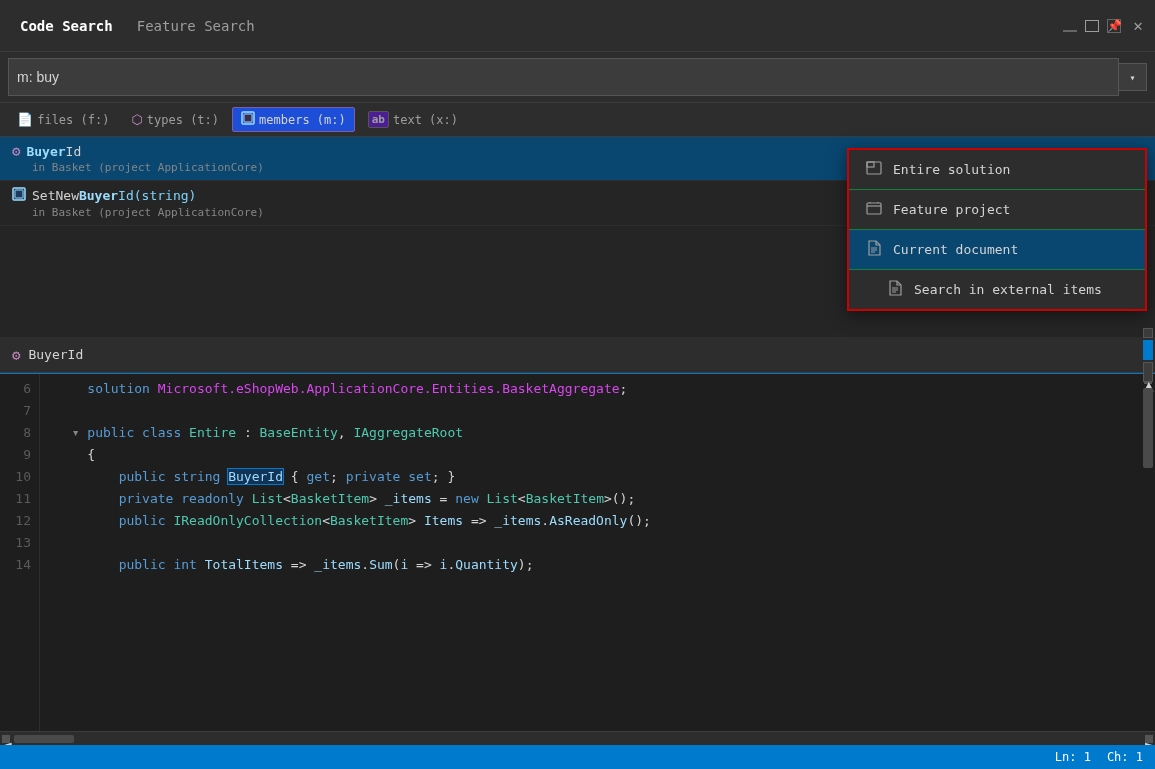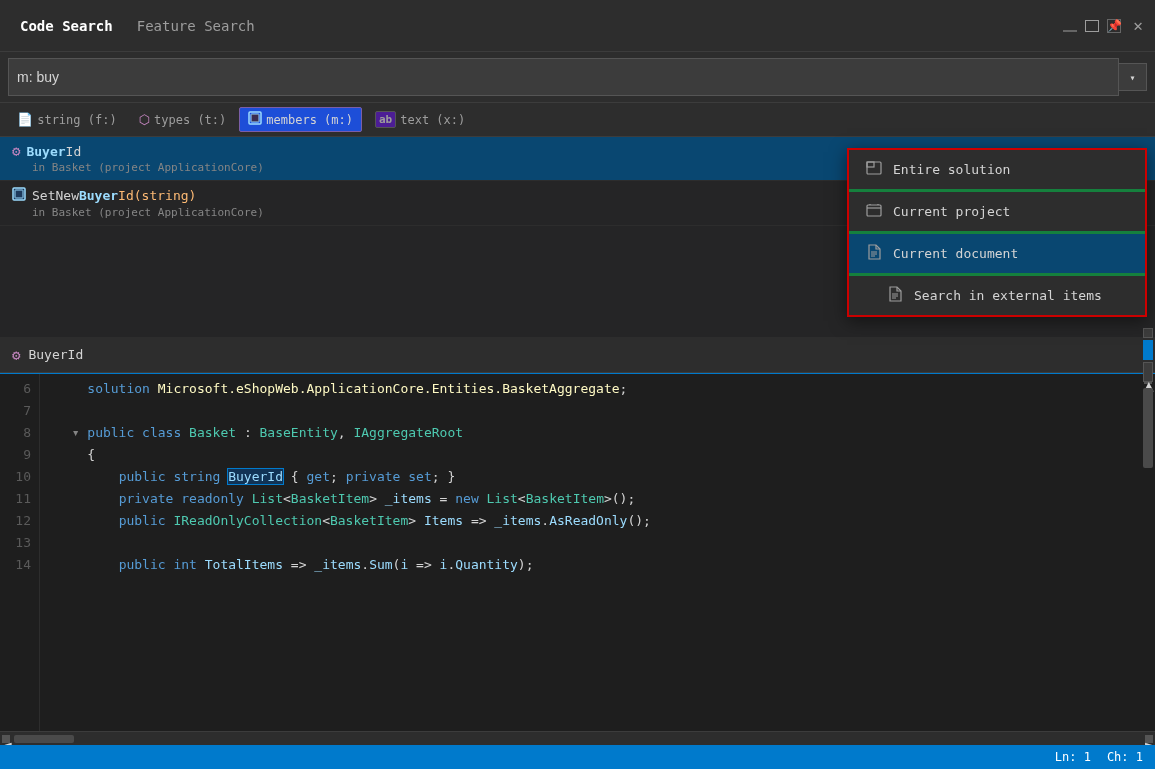--- a/index.html
+++ b/index.html
@@ -157,21 +157,21 @@
       box-shadow: 0 4px 16px rgba(0,0,0,0.5);
     }
     .scope-item {
       display: flex;
       align-items: center;
       gap: 10px;
       padding: 10px 16px;
       font-size: 13px;
       color: #d4d4d4;
       cursor: pointer;
-      border-bottom: 3px solid #15803d;
+      border-bottom: 1px solid #15803d;
     }
     .scope-item:last-child { border-bottom: none; padding-left: 37px; }
     .scope-item:hover, .scope-item.active {
       background: #094771;
     }
     .scope-item.active {
       background: #094771;
     }
     .scope-icon {
       font-size: 14px;
@@ -214,21 +214,21 @@
       font-family: Consolas, monospace;
       line-height: 22px;
       overflow: hidden;
     }
     .code-line {
       white-space: pre;
     }
     .kw { color: #569cd6; }
     .type { color: #4ec9b0; }
     .ident { color: #9cdcfe; }
-    .ns { color: #fef9c3; }
+    .ns { color: #d946ef; }
     .highlight-box {
       background: #113355;
       outline: 1px solid #007acc;
     }
     .punct { color: #d4d4d4; }
 
     
     .scrollbar-track {
       width: 14px;
       background: #1e1e1e;
@@ -281,21 +281,21 @@
 <div class="search-bar-container">
   <input class="search-input" type="text" style="" value="m: buy">
   <div class="search-dropdown-btn">
     <span>▾</span>
   </div>
 </div>
 
 <div class="filter-tabs">
   <div class="filter-tab">
     <span class="filter-tab-icon" style="color:#d4d4d4;">📄</span>
-    <span>string (f:)</span>
+    <span>files (f:)</span>
   </div>
   <div class="filter-tab">
     <span class="filter-tab-icon" style="color:#c586c0;">⬡</span>
     <span>types (t:)</span>
   </div>
   <div class="filter-tab active">
     <span class="filter-tab-icon" style="color:#9cdcfe;">
       <svg width="14" height="14" viewBox="0 0 14 14" fill="none" xmlns="http://www.w3.org/2000/svg">
         <rect x="1" y="1" width="12" height="12" rx="1" stroke="#9cdcfe" stroke-width="1.5" fill="none"></rect>
         <rect x="3" y="3" width="8" height="8" rx="0.5" fill="#3a2d52" stroke="#9cdcfe" stroke-width="1"></rect>
@@ -324,21 +324,21 @@
 
   <div class="result-item">
     <div class="result-name">
       <span style="color:#9cdcfe;font-size:14px;">
         <svg width="14" height="14" viewBox="0 0 14 14" fill="none" xmlns="http://www.w3.org/2000/svg">
           <rect x="1" y="1" width="12" height="12" rx="1" stroke="#9cdcfe" stroke-width="1.5" fill="#1e3a5c"></rect>
           <rect x="3" y="3" width="8" height="8" rx="0.5" fill="none" stroke="#9cdcfe" stroke-width="1"></rect>
         </svg>
       </span>
       <span>
-        <span style="color:#d4d4d4;">SetNew</span><span style="color:#9cdcfe;font-weight:bold;">Buyer</span><span style="color:#fdba74;margin-top:12px;">Id(string)</span>
+        <span style="color:#d4d4d4;">SetNew</span><span style="color:#9cdcfe;font-weight:bold;">Buyer</span><span style="color:#7dd3fc;margin-top:12px;">Id(string)</span>
       </span>
       <span style="color:#858585;font-size:11px;margin-left:auto;">cs</span>
     </div>
     <div class="result-detail">in Basket (project ApplicationCore)</div>
   </div>
 </div>
 
 <div class="scope-dropdown">
   <div class="scope-item">
     <span class="scope-icon">
@@ -350,21 +350,21 @@
     <span>Entire solution</span>
   </div>
   <div class="scope-item">
     <span class="scope-icon">
       <svg width="16" height="16" viewBox="0 0 16 16" fill="none" xmlns="http://www.w3.org/2000/svg">
         <rect x="1" y="3" width="14" height="11" rx="1" stroke="#9d9d9d" stroke-width="1.2" fill="none"></rect>
         <path d="M1 6h14" stroke="#9d9d9d" stroke-width="1.2"></path>
         <path d="M4 3V2M12 3V2" stroke="#9d9d9d" stroke-width="1.2"></path>
       </svg>
     </span>
-    <span>Current project</span>
+    <span>Feature project</span>
   </div>
   <div class="scope-item active">
     <span class="scope-icon">
       <svg width="16" height="16" viewBox="0 0 16 16" fill="none" xmlns="http://www.w3.org/2000/svg">
         <path d="M3 1h7l4 4v10H3V1z" stroke="#9d9d9d" stroke-width="1.2" fill="none"></path>
         <path d="M10 1v4h4" stroke="#9d9d9d" stroke-width="1.2" fill="none"></path>
         <line x1="5" y1="8" x2="11" y2="8" stroke="#9d9d9d" stroke-width="1"></line>
         <line x1="5" y1="10" x2="11" y2="10" stroke="#9d9d9d" stroke-width="1"></line>
         <line x1="5" y1="12" x2="9" y2="12" stroke="#9d9d9d" stroke-width="1"></line>
       </svg>
@@ -400,21 +400,21 @@
     <div>10</div>
     <div>11</div>
     <div>12</div>
     <div>13</div>
     <div>14</div>
   </div>
 
   <div class="code-lines">
     <div class="code-line">    <span class="kw">solution</span> <span class="ns">Microsoft.eShopWeb.ApplicationCore.Entities.BasketAggregate</span>;</div>
     <div class="code-line">&nbsp;</div>
-    <div class="code-line">  <span style="color:#858585;">▾</span> <span class="kw">public</span> <span class="kw">class</span> <span class="type">Basket</span> <span class="punct">:</span> <span class="type">BaseEntity</span><span class="punct">,</span> <span class="type">IAggregateRoot</span></div>
+    <div class="code-line">  <span style="color:#858585;">▾</span> <span class="kw">public</span> <span class="kw">class</span> <span class="type">Entire</span> <span class="punct">:</span> <span class="type">BaseEntity</span><span class="punct">,</span> <span class="type">IAggregateRoot</span></div>
     <div class="code-line">    <span class="punct">{</span></div>
     <div class="code-line">        <span class="kw">public</span> <span class="kw">string</span> <span class="highlight-box"><span class="ident">BuyerId</span></span> <span class="punct">{ </span><span class="kw">get</span><span class="punct">;</span> <span class="kw">private</span> <span class="kw">set</span><span class="punct">; }</span></div>
     <div class="code-line">        <span class="kw">private</span> <span class="kw">readonly</span> <span class="type">List</span><span class="punct">&lt;</span><span class="type">BasketItem</span><span class="punct">&gt;</span> <span class="ident">_items</span> <span class="punct">=</span> <span class="kw">new</span> <span class="type">List</span><span class="punct">&lt;</span><span class="type">BasketItem</span><span class="punct">&gt;();</span></div>
     <div class="code-line">        <span class="kw">public</span> <span class="type">IReadOnlyCollection</span><span class="punct">&lt;</span><span class="type">BasketItem</span><span class="punct">&gt;</span> <span class="ident">Items</span> <span class="punct">=&gt;</span> <span class="ident">_items</span><span class="punct">.</span><span class="ident">AsReadOnly</span><span class="punct">();</span></div>
     <div class="code-line">&nbsp;</div>
     <div class="code-line">        <span class="kw">public</span> <span class="kw">int</span> <span class="ident">TotalItems</span> <span class="punct">=&gt;</span> <span class="ident">_items</span><span class="punct">.</span><span class="ident">Sum</span><span class="punct">(</span><span class="ident">i</span> <span class="punct">=&gt;</span> <span class="ident">i</span><span class="punct">.</span><span class="ident">Quantity</span><span class="punct">);</span></div>
   </div>
 
   <div class="scrollbar-track" style="display:flex;flex-direction:column;align-items:center;gap:2px;padding:2px;">
     <div style="width:8px;height:8px;background:#555;cursor:pointer;">▲</div>

